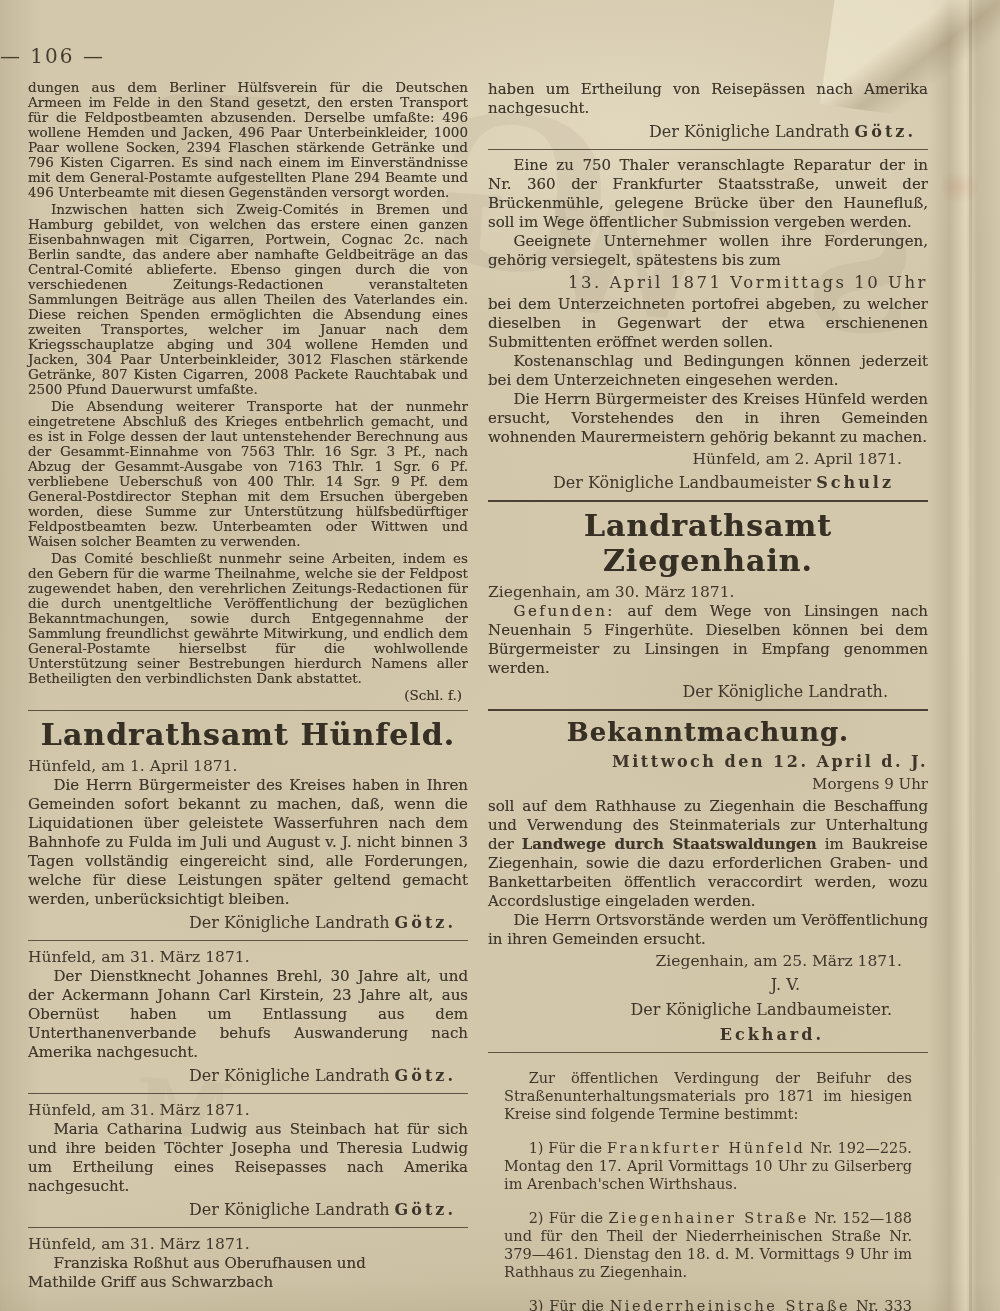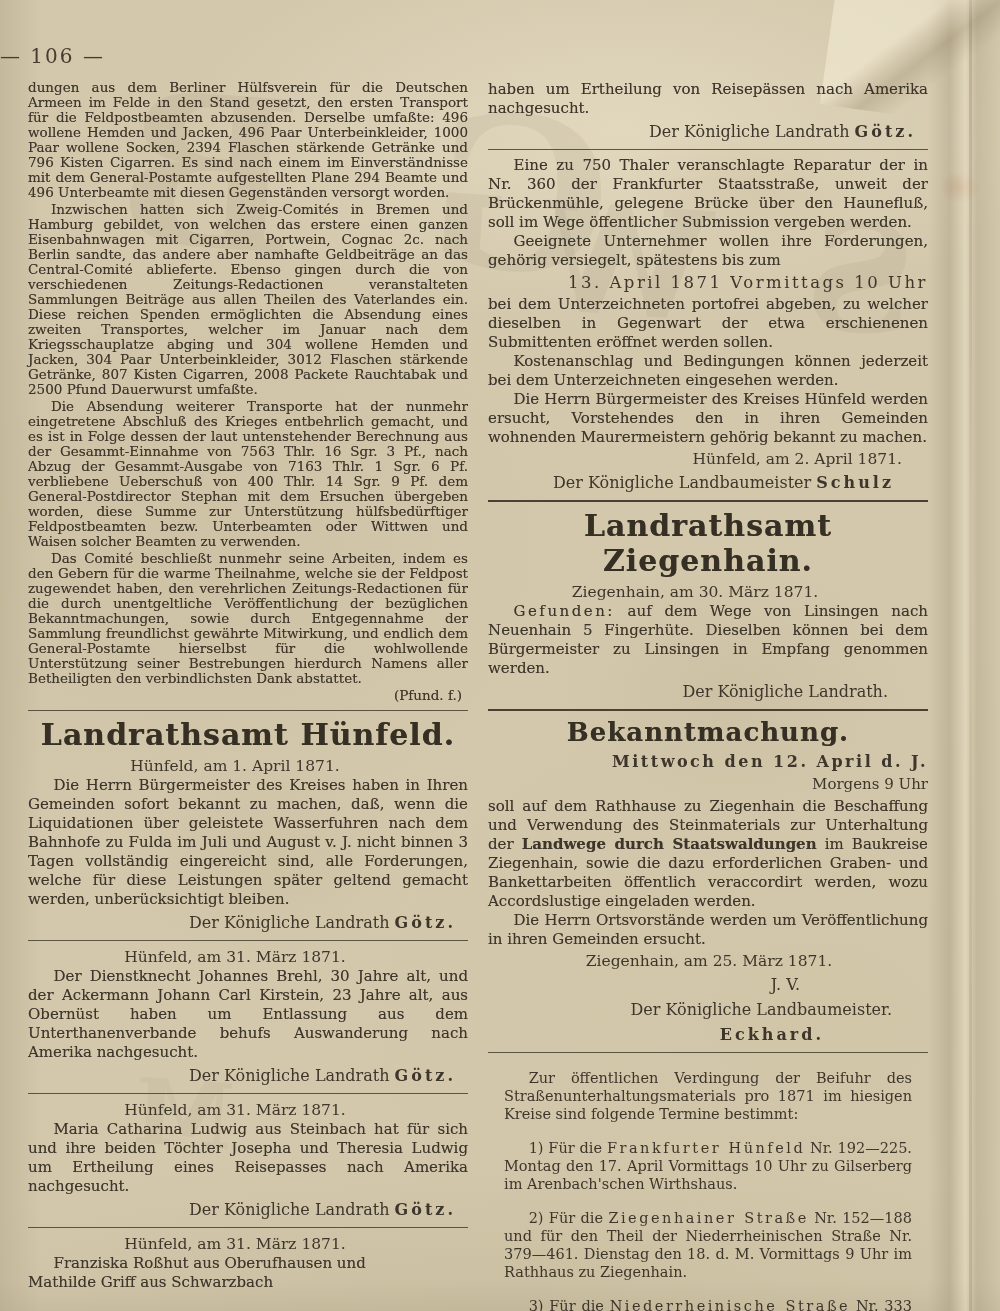--- a/index.html
+++ b/index.html
@@ -84,21 +84,21 @@
 
   .section-title{
     margin:6px 0 4px 0;
     font-size:30px;font-weight:bold;text-align:center;
     color:#362f24;letter-spacing:1px;
     text-shadow:0 0 .6px rgba(54,47,36,.6);
   }
   .section-title.small{font-size:26px;}
 
   .dateline{
-    font-size:15.5px;line-height:20px;text-align:center;padding-right:26px;
+    font-size:15.5px;line-height:20px;text-align:left;padding-right:26px;
     margin-top:2px;
   }
   .notice-body{
     margin:0;font-size:15px;line-height:19px;
     text-align:justify;text-indent:1.7em;
     text-shadow:0 0 .5px rgba(62,54,43,.5);
   }
   .notice-body.noindent{text-indent:0;}
   .prewrap{white-space:pre-line;}
   .signature{
@@ -132,21 +132,21 @@
   <header class="pagehead">—  106  —</header>
 
   <div class="cols">
 
     <div class="col">
       <div class="article">
         <p class="noindent">dungen aus dem Berliner Hülfsverein für die Deutschen Armeen im Felde in den Stand gesetzt, den ersten Transport für die Feldpostbeamten abzusenden. Derselbe umfaßte: 496 wollene Hemden und Jacken, 496 Paar Unterbeinkleider, 1000 Paar wollene Socken, 2394 Flaschen stärkende Getränke und 796 Kisten Cigarren. Es sind nach einem im Einverständnisse mit dem General-Postamte aufgestellten Plane 294 Beamte und 496 Unterbeamte mit diesen Gegenständen versorgt worden.</p>
         <p>Inzwischen hatten sich Zweig-Comités in Bremen und Hamburg gebildet, von welchen das erstere einen ganzen Eisenbahnwagen mit Cigarren, Portwein, Cognac 2c. nach Berlin sandte, das andere aber namhafte Geldbeiträge an das Central-Comité ablieferte. Ebenso gingen durch die von verschiedenen Zeitungs-Redactionen veranstalteten Sammlungen Beiträge aus allen Theilen des Vaterlandes ein. Diese reichen Spenden ermöglichten die Absendung eines zweiten Transportes, welcher im Januar nach dem Kriegsschauplatze abging und 304 wollene Hemden und Jacken, 304 Paar Unterbeinkleider, 3012 Flaschen stärkende Getränke, 807 Kisten Cigarren, 2008 Packete Rauchtabak und 2500 Pfund Dauerwurst umfaßte.</p>
         <p>Die Absendung weiterer Transporte hat der nunmehr eingetretene Abschluß des Krieges entbehrlich gemacht, und es ist in Folge dessen der laut untenstehender Berechnung aus der Gesammt-Einnahme von 7563 Thlr. 16 Sgr. 3 Pf., nach Abzug der Gesammt-Ausgabe von 7163 Thlr. 1 Sgr. 6 Pf. verbliebene Ueberschuß von 400 Thlr. 14 Sgr. 9 Pf. dem General-Postdirector Stephan mit dem Ersuchen übergeben worden, diese Summe zur Unterstützung hülfsbedürftiger Feldpostbeamten bezw. Unterbeamten oder Wittwen und Waisen solcher Beamten zu verwenden.</p>
         <p>Das Comité beschließt nunmehr seine Arbeiten, indem es den Gebern für die warme Theilnahme, welche sie der Feldpost zugewendet haben, den verehrlichen Zeitungs-Redactionen für die durch unentgeltliche Veröffentlichung der bezüglichen Bekanntmachungen, sowie durch Entgegennahme der Sammlung freundlichst gewährte Mitwirkung, und endlich dem General-Postamte hierselbst für die wohlwollende Unterstützung seiner Bestrebungen hierdurch Namens aller Betheiligten den verbindlichsten Dank abstattet.</p>
-        <p class="schl">(Pfund. f.)</p>
+        <p class="schl">(Schl. f.)</p>
       </div>
 
       <div class="rule"></div>
       <h2 class="section-title">Landrathsamt Hünfeld.</h2>
 
       <div class="dateline">Hünfeld, am 1. April 1871.</div>
       <p class="notice-body">Die Herrn Bürgermeister des Kreises haben in Ihren Gemeinden sofort bekannt zu machen, daß, wenn die Liquidationen über geleistete Wasserfuhren nach dem Bahnhofe zu Fulda im Juli und August v. J. nicht binnen 3 Tagen vollständig eingereicht sind, alle Forderungen, welche für diese Leistungen später geltend gemacht werden, unberücksichtigt bleiben.</p>
       <div class="signature">
         <span>Der Königliche Landrath</span>
         <span class="sig-name">Götz.</span>
@@ -200,21 +200,21 @@
       <div class="dateline">Ziegenhain, am 30. März 1871.</div>
       <p class="notice-body"><span class="spaced">Gefunden:</span><span> auf dem Wege von Linsingen nach Neuenhain 5 Fingerhüte. Dieselben können bei dem Bürgermeister zu Linsingen in Empfang genommen werden.</span></p>
       <div class="signature" style="padding-right:40px;text-align:right;">Der Königliche Landrath.</div>
 
       <div class="rule rule-thick"></div>
       <h2 class="section-title small">Bekanntmachung.</h2>
       <div class="centerline spaced boldish">Mittwoch den 12. April d. J.</div>
       <div class="centerline" style="font-size:15px;">Morgens 9 Uhr</div>
       <p class="notice-body noindent"><span>soll auf dem Rathhause zu Ziegenhain die Beschaffung und Verwendung des Steinmaterials zur Unterhaltung der </span><span class="boldish">Landwege durch Staatswaldungen</span><span> im Baukreise Ziegenhain, sowie die dazu erforderlichen Graben- und Bankettarbeiten öffentlich veraccordirt werden, wozu Accordslustige eingeladen werden.</span></p>
       <p class="notice-body">Die Herrn Ortsvorstände werden um Veröffentlichung in ihren Gemeinden ersucht.</p>
-      <div class="dateline" style="text-align:center;padding-left:28px;">Ziegenhain, am 25. März 1871.</div>
+      <div class="dateline" style="text-align:right;padding-left:28px;">Ziegenhain, am 25. März 1871.</div>
       <div class="signature sig-jv">J. V.</div>
       <div class="signature" style="padding-right:36px;">Der Königliche Landbaumeister.</div>
       <div class="signature sig-eck">Eckhard.</div>
 
       <div class="rule"></div>
 
       <div class="termine">
         <p>Zur öffentlichen Verdingung der Beifuhr des Straßenunterhaltungsmaterials pro 1871 im hiesigen Kreise sind folgende Termine bestimmt:</p>
         <p><span>1) Für die </span><span class="spaced">Frankfurter Hünfeld</span><span> Nr. 192—225. Montag den 17. April Vormittags 10 Uhr zu Gilserberg im Arenbach'schen Wirthshaus.</span></p>
         <p><span>2) Für die </span><span class="spaced">Ziegenhainer Straße</span><span> Nr. 152—188 und für den Theil der Niederrheinischen Straße Nr. 379—461. Dienstag den 18. d. M. Vormittags 9 Uhr im Rathhaus zu Ziegenhain.</span></p>

